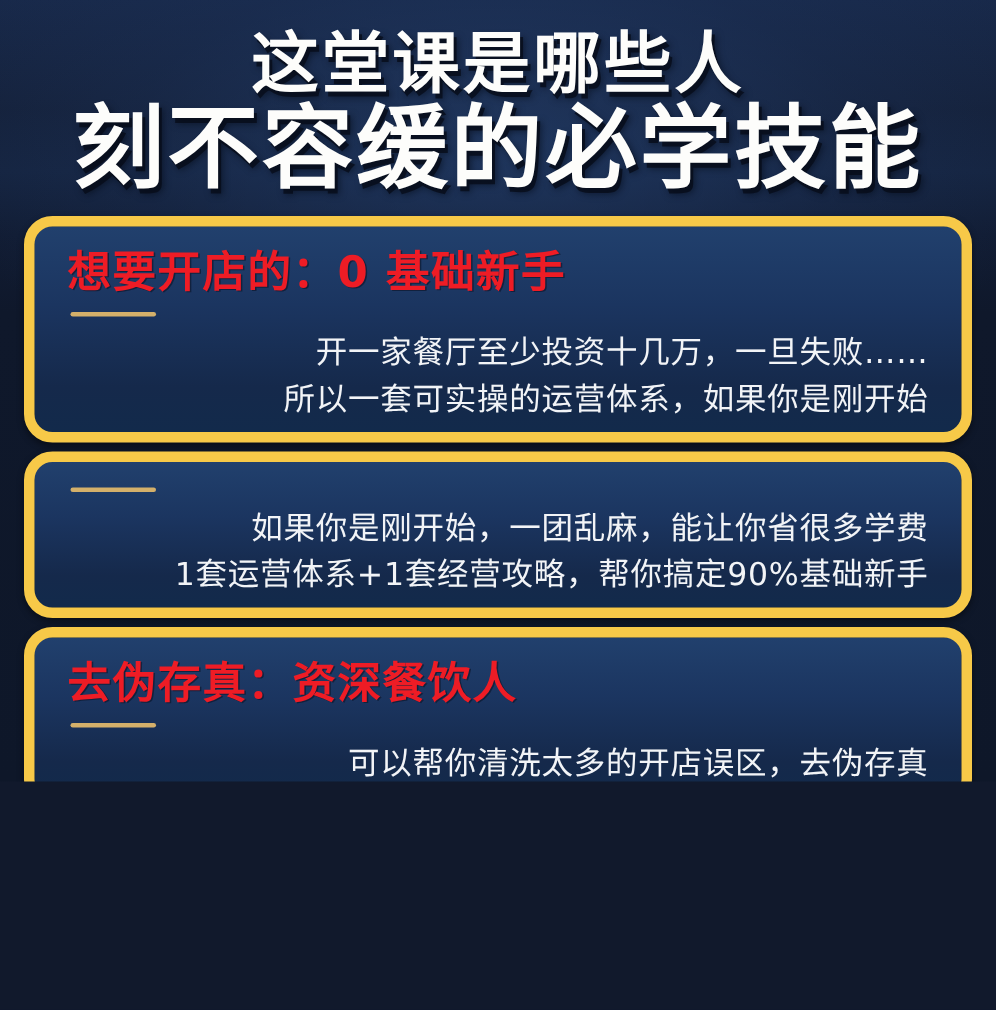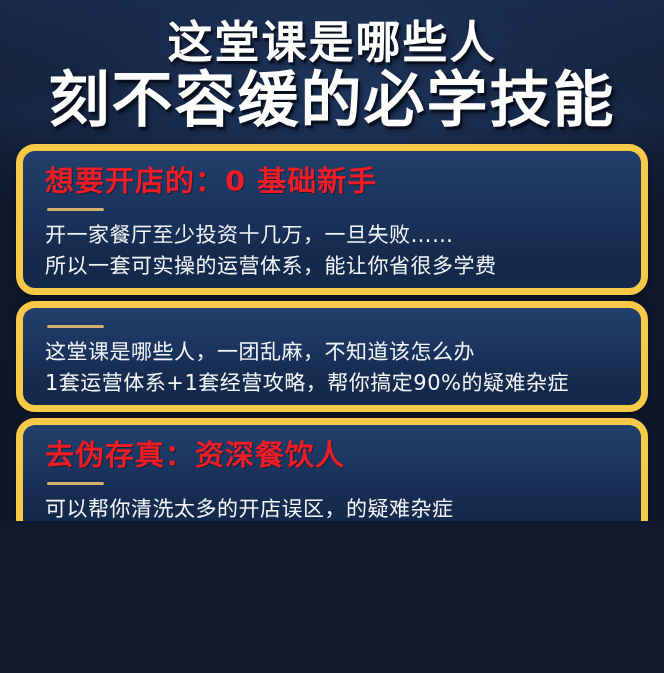--- a/index.html
+++ b/index.html
@@ -118,20 +118,21 @@
   }
 
   .card-body {
     color: #f2f4f7;
     font-size: 21px;
     line-height: 31px;
     letter-spacing: 0.5px;
     font-weight: 400;
     white-space: nowrap;
     font-family: "DejaVu Sans", "Liberation Sans", sans-serif;
+    text-align: right;
   }
   .card-body .body-line {
     display: block;
   }
 </style>
 </head>
 <body>
 
 <div class="poster">
 
@@ -143,39 +144,39 @@
   </div>
 
   <div class="cards">
 
     <div class="card">
       <div class="card-inner">
         <div class="card-title">想要开店的：0 基础新手</div>
         <div class="card-divider"></div>
         <div class="card-body">
           <span class="body-line">开一家餐厅至少投资十几万，一旦失败……</span>
-          <span class="body-line">所以一套可实操的运营体系，能让你省很多学费</span>
+          <span class="body-line">所以一套可实操的运营体系，如果你是刚开始</span>
         </div>
       </div>
     </div>
 
     <div class="card">
       <div class="card-inner">
         <div class="card-divider"></div>
         <div class="card-body">
-          <span class="body-line">这堂课是哪些人，一团乱麻，不知道该怎么办</span>
-          <span class="body-line">1套运营体系+1套经营攻略，帮你搞定90%的疑难杂症</span>
+          <span class="body-line">如果你是刚开始，一团乱麻，能让你省很多学费</span>
+          <span class="body-line">1套运营体系+1套经营攻略，帮你搞定90%基础新手</span>
         </div>
       </div>
     </div>
 
     <div class="card">
       <div class="card-inner">
         <div class="card-title">去伪存真：资深餐饮人</div>
         <div class="card-divider"></div>
         <div class="card-body">
-          <span class="body-line">可以帮你清洗太多的开店误区，的疑难杂症</span>
+          <span class="body-line">可以帮你清洗太多的开店误区，去伪存真</span>
         </div>
       </div>
     </div>
 
   </div>
 </div>
 
 </body></html>

